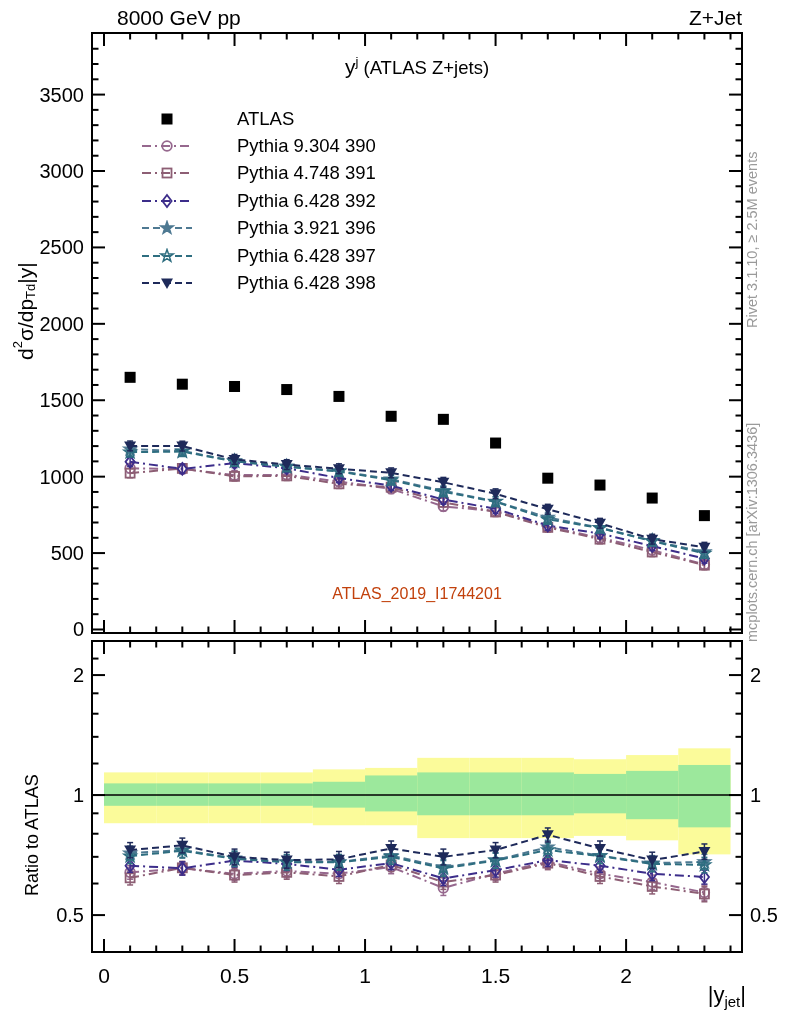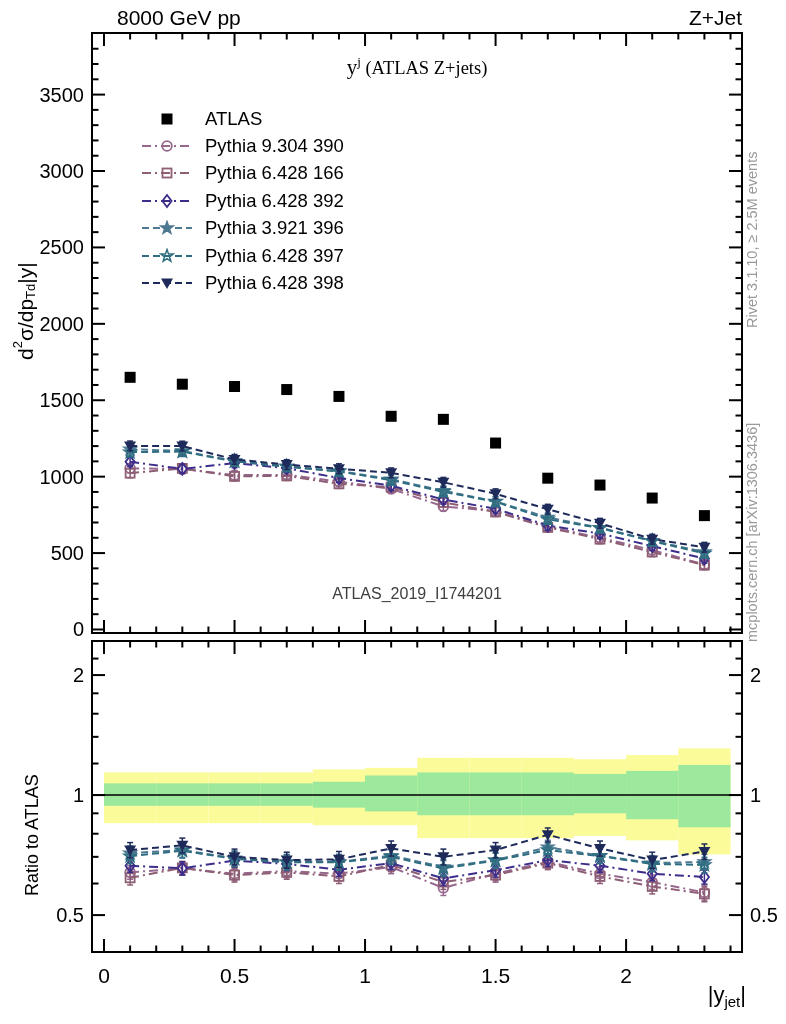--- a/index.html
+++ b/index.html
@@ -2,34 +2,34 @@
 <html><head>
 <meta charset="utf-8">
 <style>
   html,body{margin:0;padding:0;background:#fff;}
   .fig{position:relative;width:786px;height:1024px;background:#fff;overflow:hidden;
        font-family:"Liberation Sans","DejaVu Sans",sans-serif;color:#000;}
   .abs{position:absolute;}
   .hdr{font-size:21px;top:6px;white-space:nowrap;margin-left:20px;}
   .hdr-left{left:97px;}
   .hdr-right{right:44px;text-align:right;}
-  .ptitle{left:92px;width:650px;top:54px;text-align:center;font-size:18.5px;font-family:Liberation Serif, serif;}
+  .ptitle{left:92px;width:650px;top:54px;text-align:center;font-size:18.5px;}
   .ptitle .big{font-size:21px;}
   .ptitle sup{font-size:13px;}
   .vtext{writing-mode:vertical-rl;transform:rotate(180deg);white-space:nowrap;}
   .ylab-main{left:10px;top:30px;height:330px;font-size:21px;}
   .ylab-main sup{font-size:13px;}
   .ylab-main sub{font-size:13px;}
   .ylab-ratio{left:22px;top:696px;height:200px;font-size:18px;}
   .sidetext{color:#9a9a9a;font-size:14.5px;}
   .side-top{left:744px;top:28px;height:300px;}
   .side-bot{left:744px;top:342px;height:300px;}
-  .watermark{left:92px;width:650px;top:585px;text-align:center;font-size:16px;color:#404040;}
+  .watermark{left:92px;width:650px;top:585px;text-align:center;font-size:16px;color:#c2410c;}
   .legend{left:141px;top:105px;}
-  .lgd-item{display:flex;align-items:center;height:27.4px;}
+  .lgd-item{display:flex;align-items:center;height:27.4px;gap:32px;}
   .lgd-item svg{width:52px;height:16px;flex:0 0 52px;}
   .lgd-label{font-size:18.5px;padding-left:12px;white-space:nowrap;}
   .xlab{right:40px;top:982px;font-size:22px;}
   .xlab sub{font-size:15px;margin-top:45px;}
   svg text{font-family:"Liberation Sans","DejaVu Sans",sans-serif;fill:#000;}
 </style>
 </head>
 <body>
 
 <div class="fig">
@@ -935,21 +935,21 @@
           <line x1="1" y1="8" x2="51" y2="8" stroke="#96688e" stroke-width="2" stroke-dasharray="9 4 2 4"></line>
           <circle cx="26" cy="8" r="4.8" fill="none" stroke="#96688e" stroke-width="1.8"></circle>
         </svg>
         <span class="lgd-label">Pythia 9.304 390</span>
       </div>
       <div class="lgd-item">
         <svg width="52" height="16">
           <line x1="1" y1="8" x2="51" y2="8" stroke="#8d5e74" stroke-width="2" stroke-dasharray="9 4 2 4"></line>
           <rect x="21.5" y="3.5" width="9" height="9" fill="none" stroke="#8d5e74" stroke-width="1.8"></rect>
         </svg>
-        <span class="lgd-label">Pythia 6.428 166</span>
+        <span class="lgd-label">Pythia 4.748 391</span>
       </div>
       <div class="lgd-item">
         <svg width="52" height="16">
           <line x1="1" y1="8" x2="51" y2="8" stroke="#3c2d8a" stroke-width="2" stroke-dasharray="9 4 2 4"></line>
           <path d="M 26 2 L 30.6 8 L 26 14 L 21.4 8 Z" fill="none" stroke="#3c2d8a" stroke-width="1.8"></path>
         </svg>
         <span class="lgd-label">Pythia 6.428 392</span>
       </div>
       <div class="lgd-item">
         <svg width="52" height="16">

